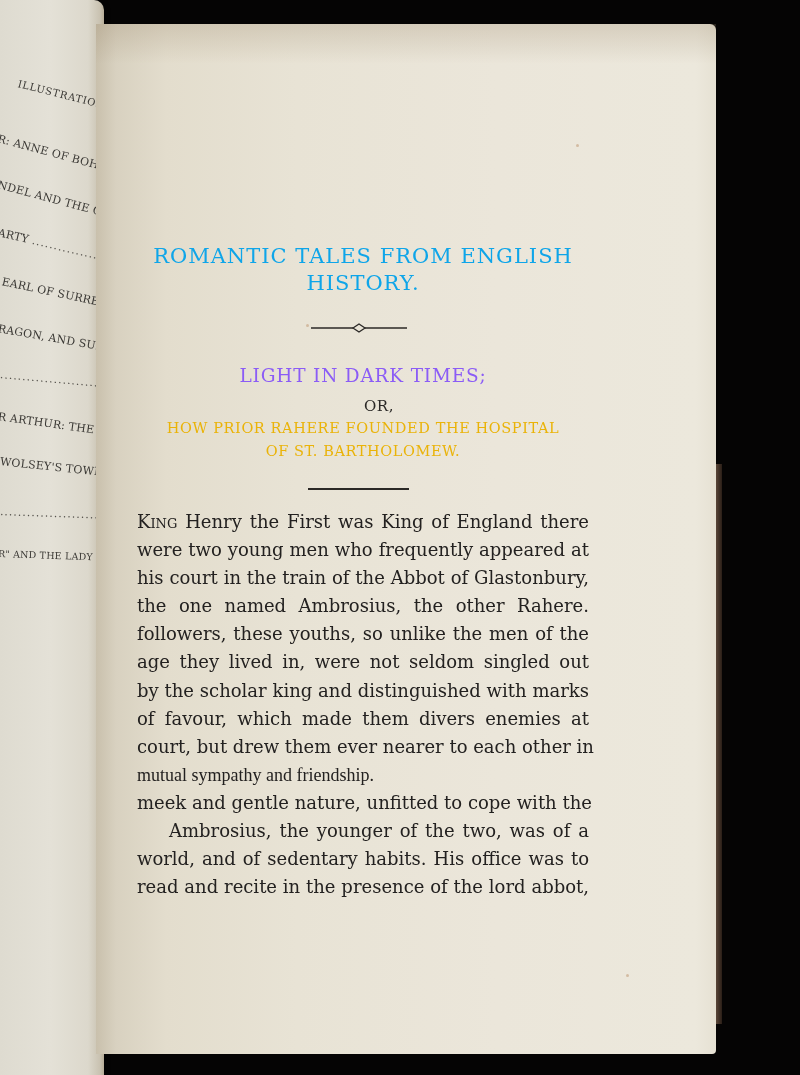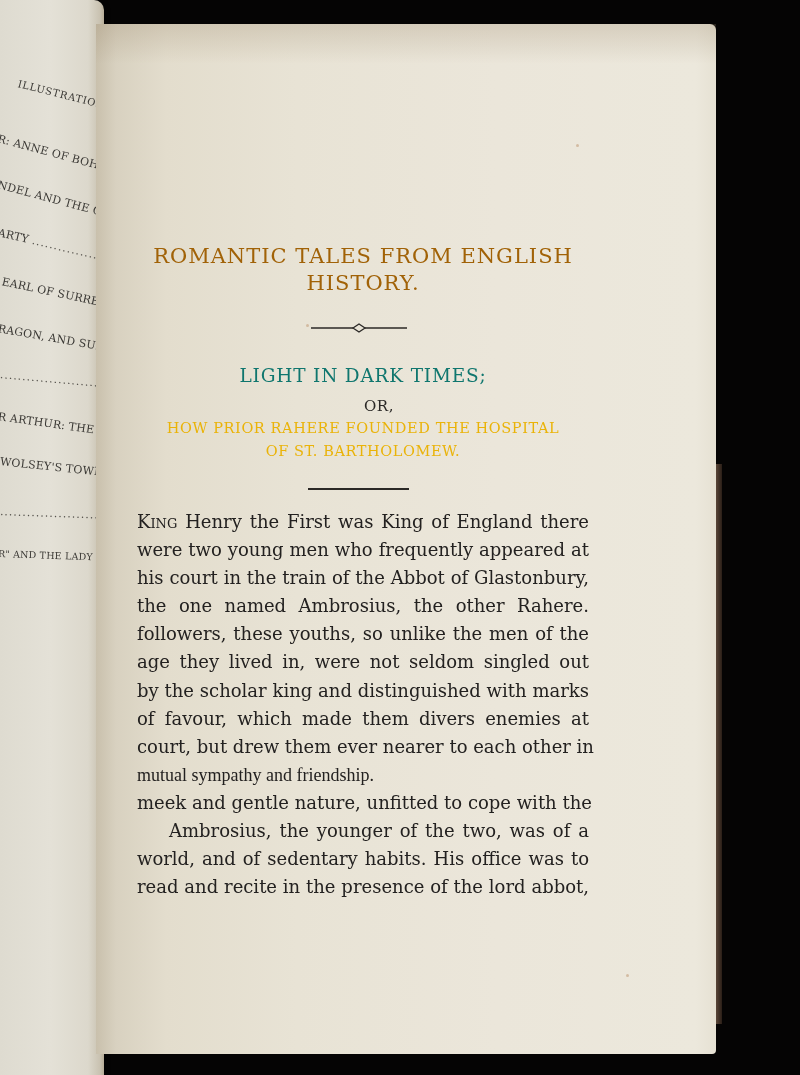--- a/index.html
+++ b/index.html
@@ -47,28 +47,28 @@
     transform: rotate(14deg); transform-origin: left center;
   }
   
   .content {
     position: absolute; left: 137px; top: 0; width: 452px;
     color: #242220;
   }
   .title {
     position: absolute; left: 0; width: 452px; text-align: center;
     font-size: 21px; letter-spacing: 1px; line-height: 27px;
-    top: 243px; color: #a16207;
+    top: 243px; color: #0ea5e9;
   }
   .ornament {
     position: absolute; left: 174px; top: 322px; width: 96px; height: 12px;
   }
   .story-title {
     position: absolute; left: 0; width: 452px; text-align: center;
-    top: 365px; font-size: 18.5px; letter-spacing: 0.8px; color: #0f766e;
+    top: 365px; font-size: 18.5px; letter-spacing: 0.8px; color: #8b5cf6;
   }
   .or-line {
     position: absolute; left: 16px; width: 452px; text-align: center;
     top: 397px; font-size: 15px; letter-spacing: 0.6px; color: #2a2826;
   }
   .subtitle {
     position: absolute; left: 0; width: 452px; text-align: center;
     top: 417px; font-size: 14.5px; line-height: 23px; letter-spacing: 0.6px; color: #eab308;
   }
   .rule {

